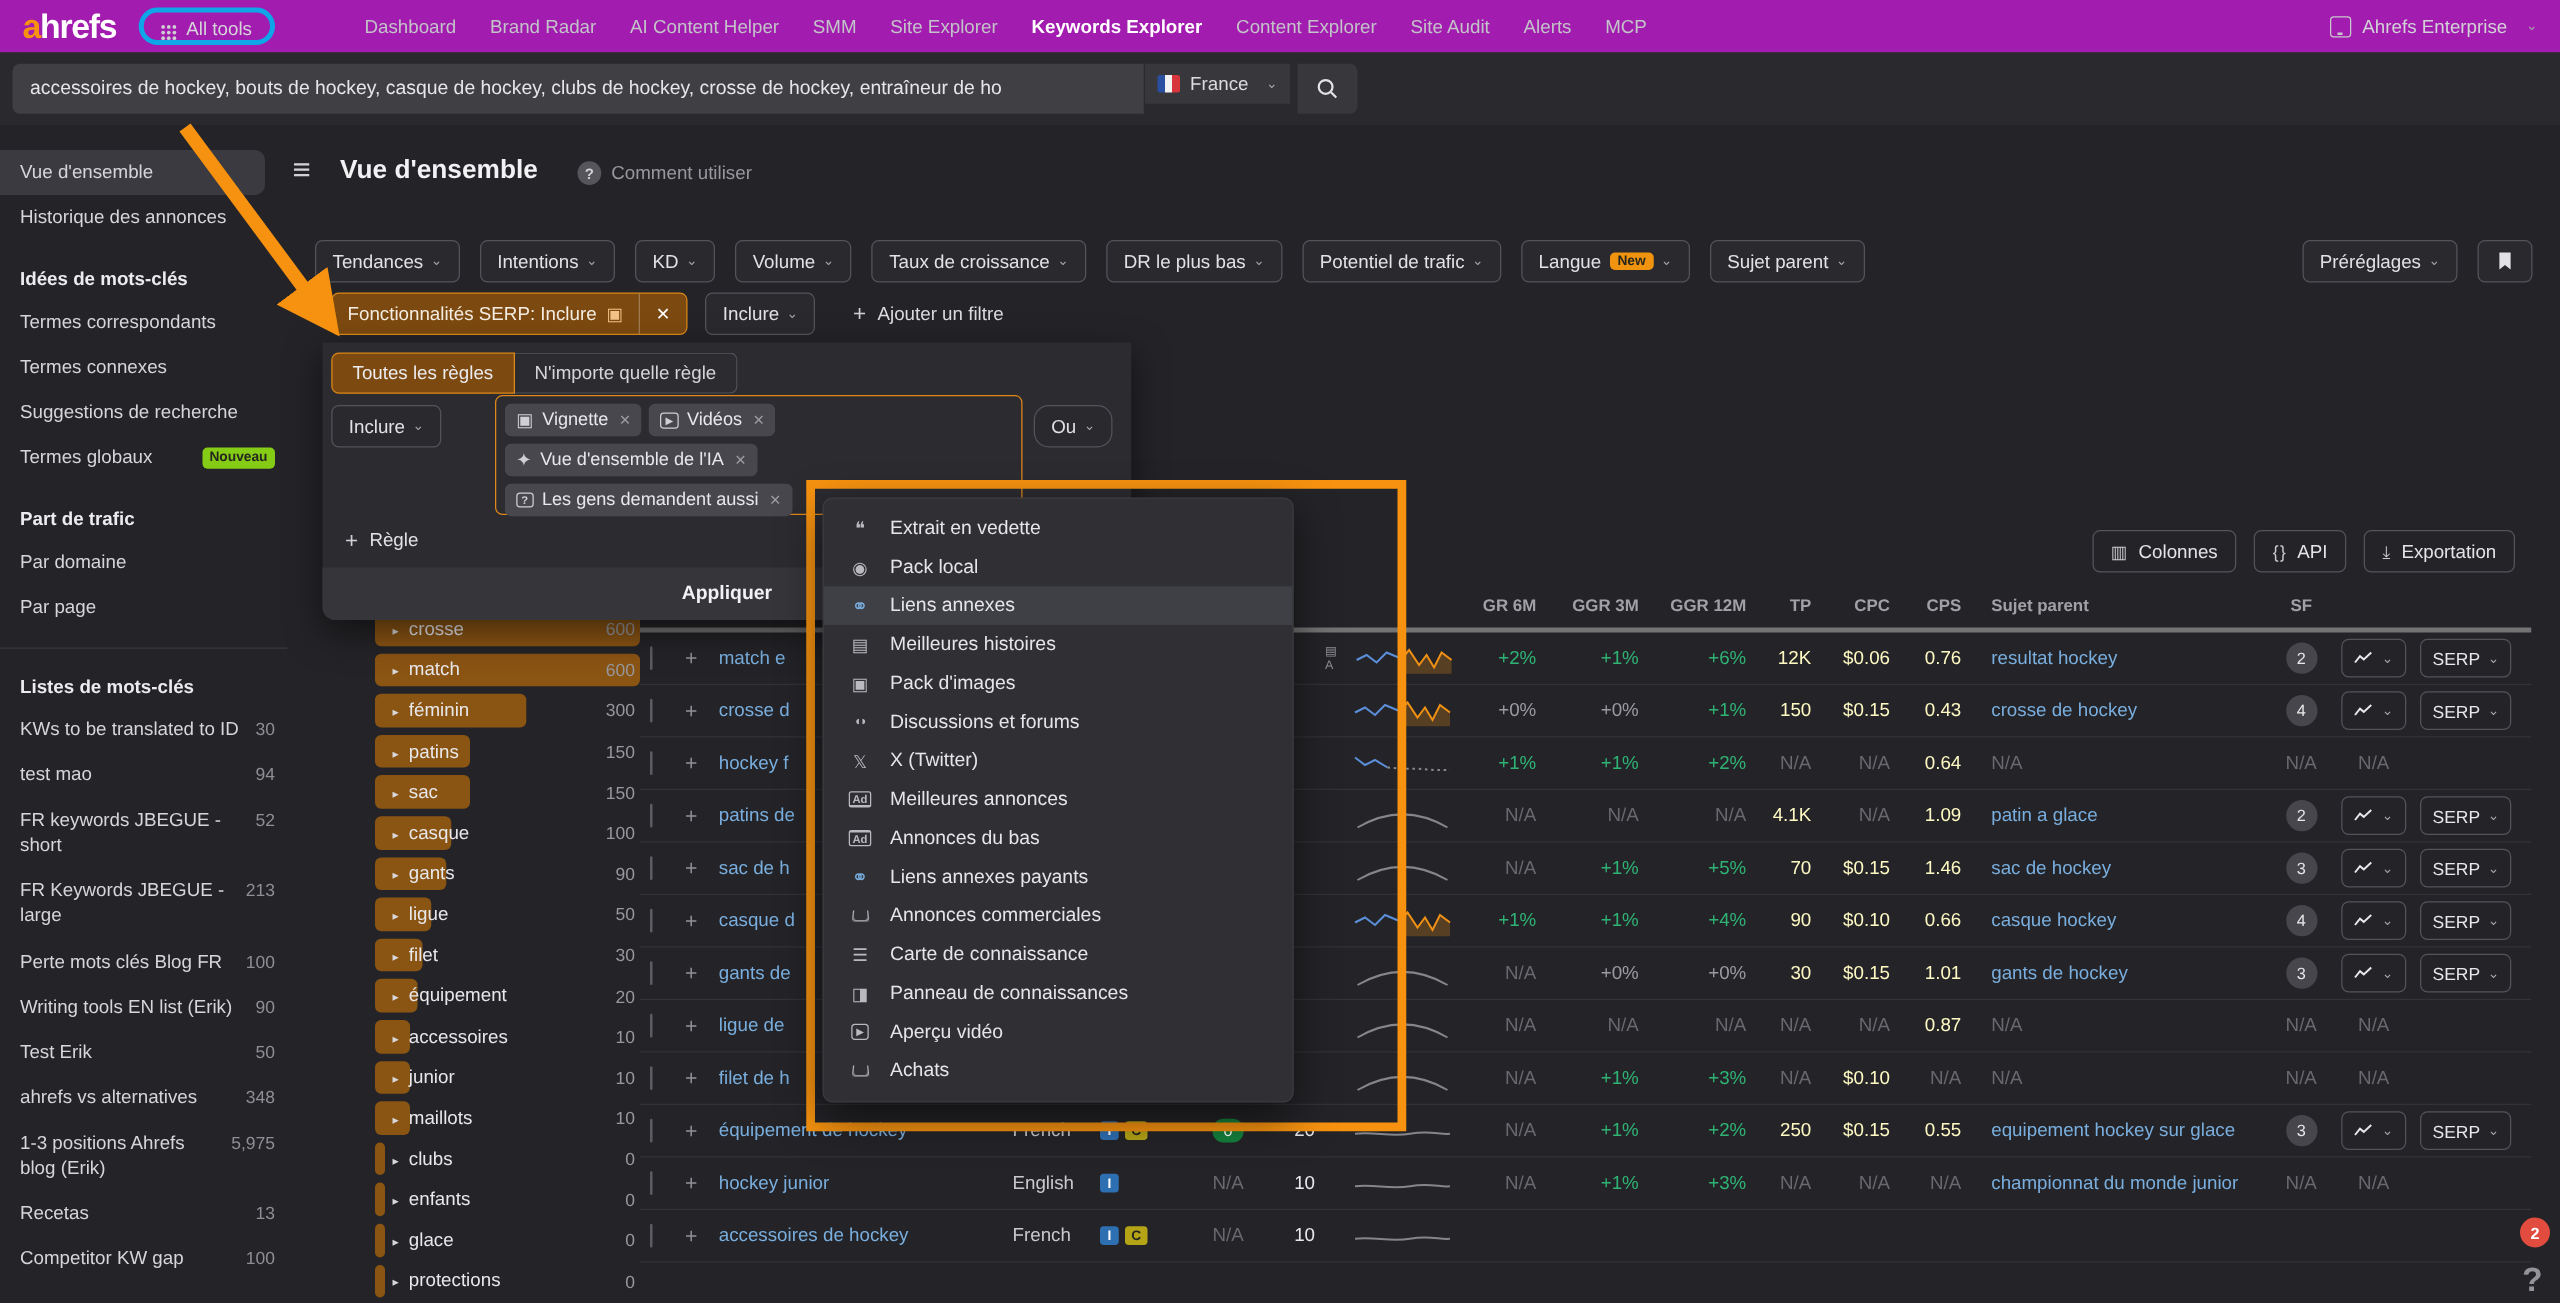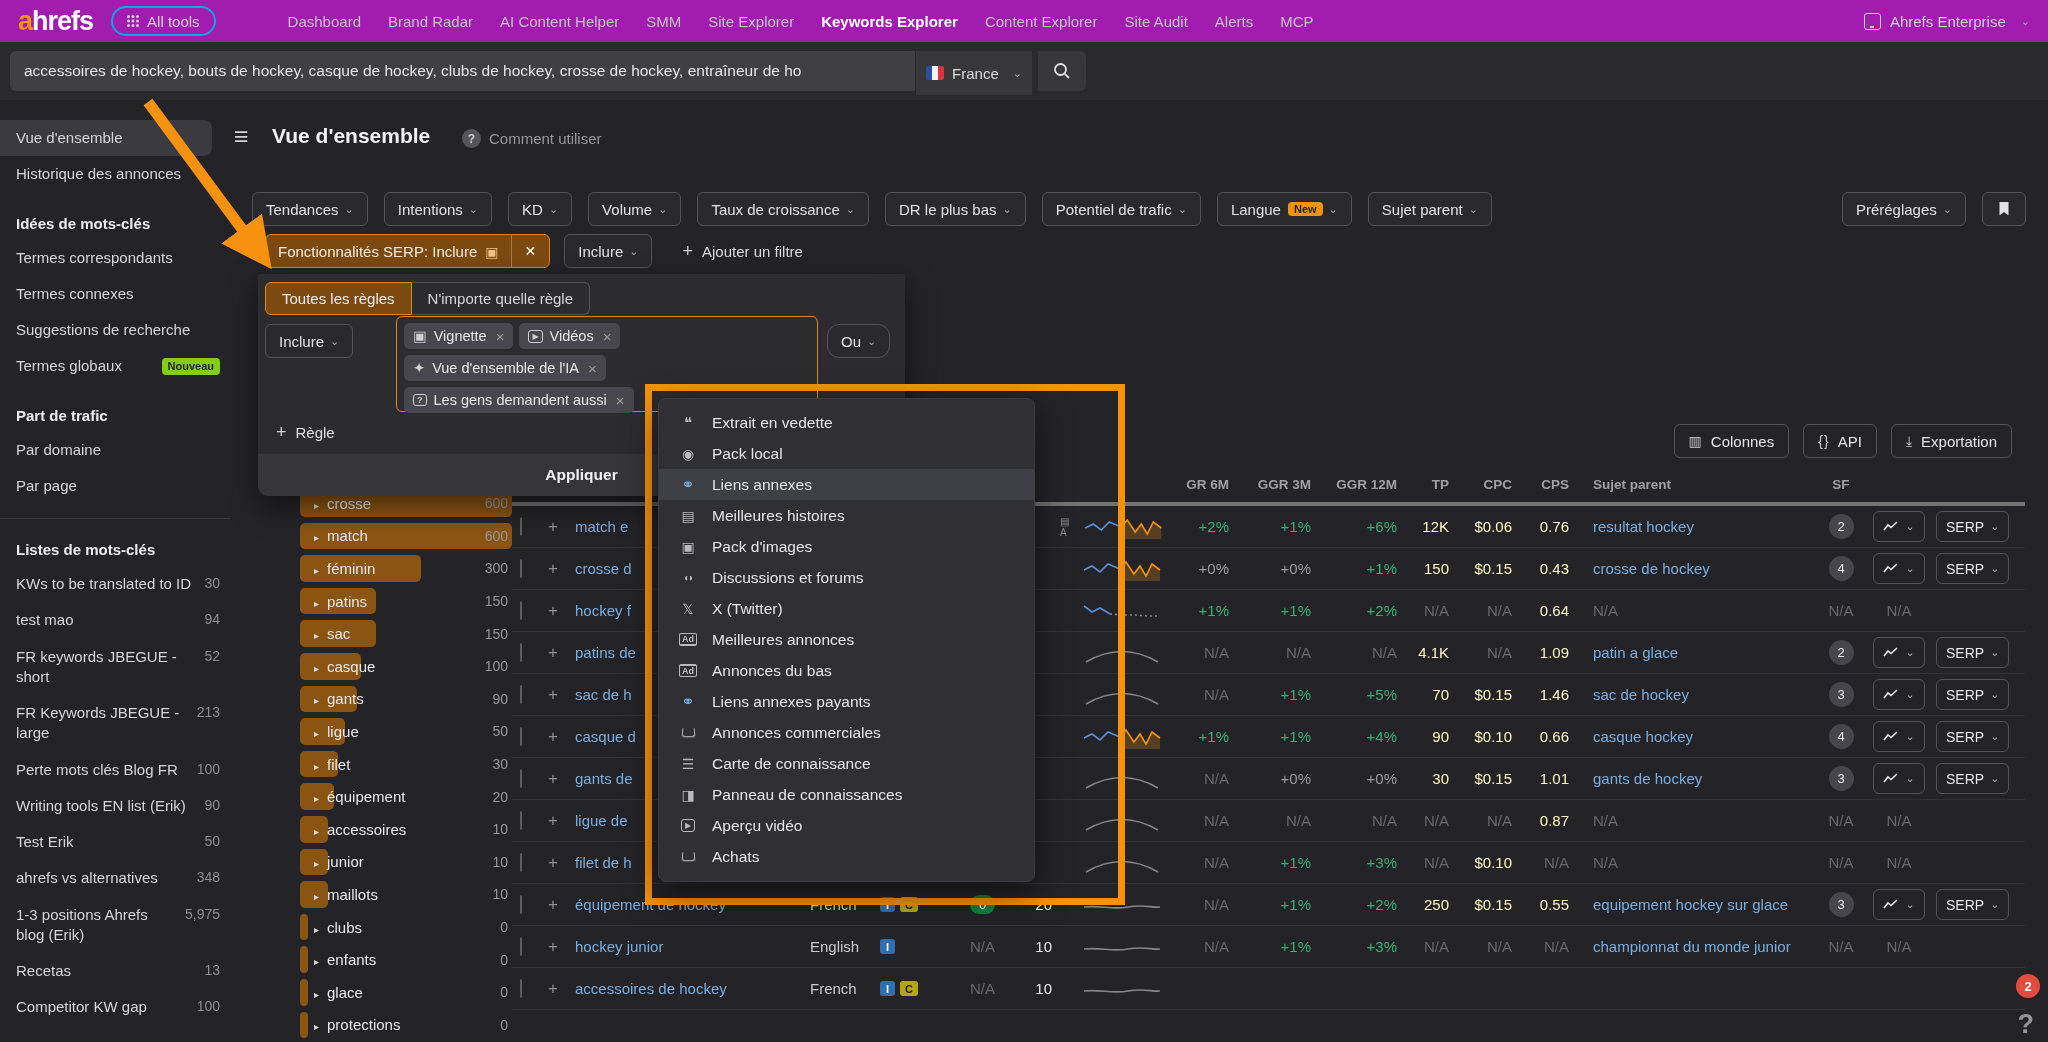--- a/index.html
+++ b/index.html
@@ -6,39 +6,39 @@
   body { width:2048px; height:1042px; position:relative; overflow:hidden;
          background:#242428; color:#dcdce0;
          font-family:"Liberation Sans", sans-serif; font-size:15px; }
   .chv::before { content:"⌄"; font-style:normal; font-size:11px; color:#a8a8ae; margin-left:6px; position:relative; top:-2px; }
 
   
   .topnav { position:absolute; left:0; top:0; width:2048px; height:42px; background:#a21caf;
             display:flex; align-items:center; padding:0 18px; }
   .logo { font-size:27px; font-weight:bold; color:#fff; letter-spacing:-1px; margin-right:18px; }
   .logo::first-letter { color:#f6920f; }
-  .alltools { display:flex; align-items:center; gap:8px; border:2px solid #0ea5e9; border-radius:16px;
+  .alltools { display:flex; align-items:flex-end; gap:8px; border:4px solid #0ea5e9; border-radius:16px;
               height:30px; padding:0 14px; color:#d6d6da; margin-right:24px; cursor:pointer; }
   .gridicon { width:12px; height:12px; position:relative; }
   .gridicon::before { content:""; position:absolute; left:0; top:0; width:3px; height:3px; border-radius:50%; background:#cfcfd4;
       box-shadow:4.5px 0 0 #cfcfd4, 9px 0 0 #cfcfd4, 0 4.5px 0 #cfcfd4, 4.5px 4.5px 0 #cfcfd4, 9px 4.5px 0 #cfcfd4,
                  0 9px 0 #cfcfd4, 4.5px 9px 0 #cfcfd4, 9px 9px 0 #cfcfd4; }
   .navitems { display:flex; align-items:center; gap:27px;margin-left:48px; }
   .navitem { color:#c3c3c9; cursor:pointer; white-space:nowrap; }
   .navitem.active { color:#ffffff; font-weight:bold; }
   .nav-right { margin-left:auto; display:flex; align-items:center; gap:9px; color:#d2d2d7; }
   .devicon { width:17px; height:17px; border:1.6px solid #c8c8cd; border-radius:3px; position:relative; }
   .devicon::after { content:""; position:absolute; left:5px; bottom:1px; width:4px; height:2px; background:#c8c8cd; }
 
   
   .searchrow { position:absolute; left:0; top:42px; width:2048px; height:58px; background:#2a2a2e; }
   .searchinput { position:absolute; left:10px; top:9px; width:905px; height:40px; background:#3f3f44;
                  border:none; border-radius:6px 0 0 6px; color:#e6e6ea; font-size:15.5px; padding:0 14px;
                  font-family:"Liberation Sans", sans-serif; }
-  .countrysel { position:absolute; left:916px; top:9px; width:116px; height:44px; background:#37373c;
+  .countrysel { position:absolute; left:916px; top:9px; width:116px; height:32px; background:#37373c;
                 display:flex; align-items:center; gap:8px; padding:0 10px; cursor:pointer; }
   .flag { width:20px; height:14px; border-radius:2px;
           background:linear-gradient(90deg,#2a4fa0 0 33%,#f2f2f2 33% 66%,#d8343c 66% 100%); }
   .searchbtn { position:absolute; left:1038px; top:9px; width:48px; height:40px; background:#37373c;
                border-radius:0 6px 6px 0; display:flex; align-items:center; justify-content:center; cursor:pointer; }
 
   
   .sidebar { position:absolute; left:0; top:100px; width:230px; height:942px; padding-top:20px; overflow:hidden; }
   .sitem { display:flex; align-items:flex-start; padding:8px 10px 8px 16px; color:#d6d6da; cursor:pointer; line-height:1.35; }
   .sitem.active { background:#3a3a40; border-radius:0 8px 8px 0; width:212px; }

